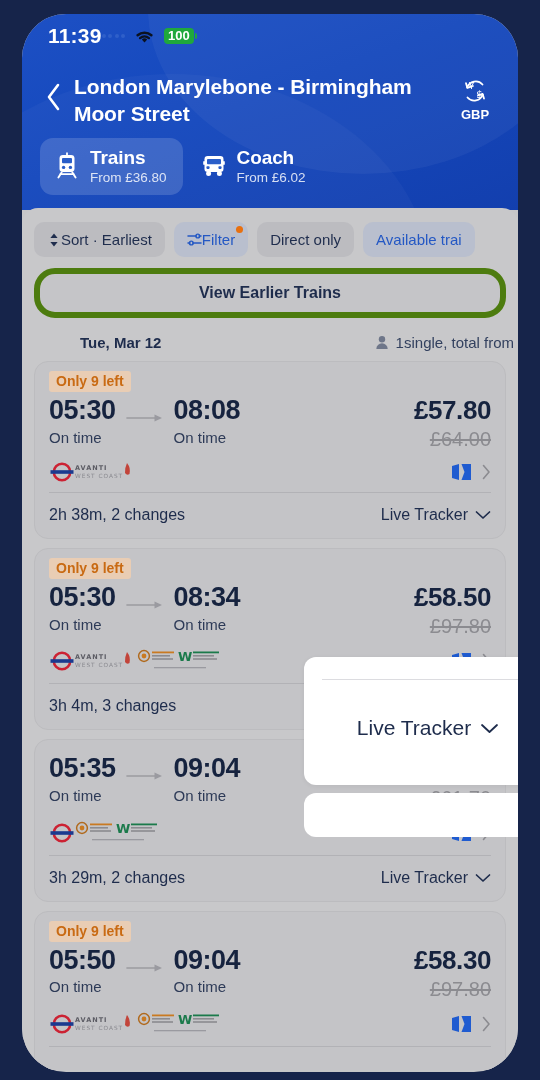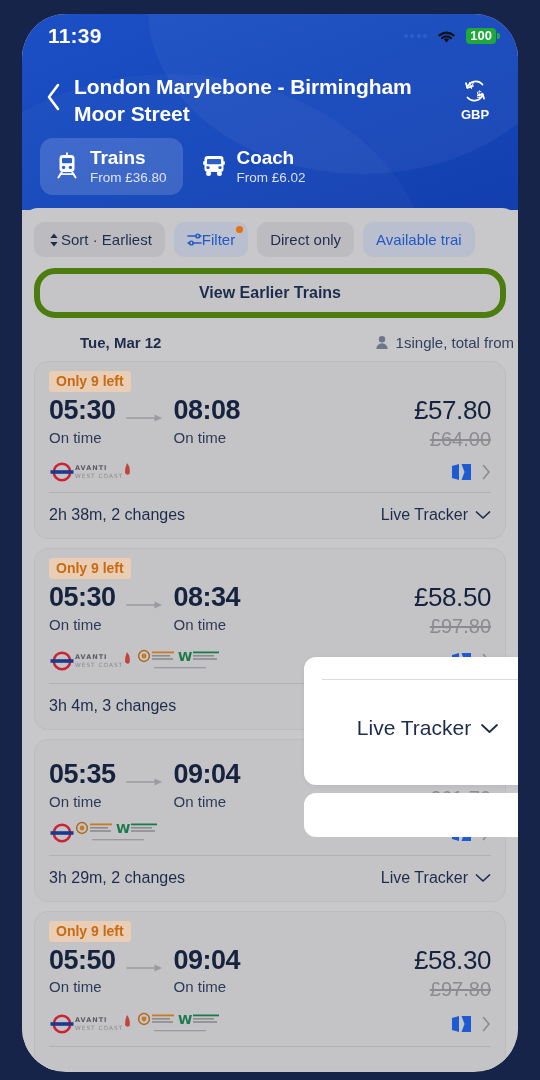--- a/index.html
+++ b/index.html
@@ -34,21 +34,21 @@
   }
   #header .sheen2 {
     position:absolute; left:-110px; top:60px; width:520px; height:420px;
     border-radius:50%;
     background:rgba(255,255,255,.03);
   }
 
   
   .statusbar {
     position:relative; height:44px; display:flex; align-items:center;
-    justify-content:space-between; padding:0 22px 0 26px;gap:24px;
+    padding:0 22px 0 26px;
   }
   .st-time { color:#fff; font-size:21px; font-weight:700; letter-spacing:.2px; }
   .st-right { display:flex; align-items:center; gap:9px; }
   .sig-dots { display:flex; gap:2.5px; align-items:flex-end; }
   .sig-dots i { width:4px; height:4px; border-radius:50%; background:#2f5fc9; display:block; }
   .batt {
     background:#1fa83c; color:#fff; font-size:13px; font-weight:700;
     border-radius:4px; padding:1px 4px 2px; line-height:1;
     position:relative;
   }
@@ -141,21 +141,21 @@
     font-size:14px; font-weight:700; border-radius:3px;
     padding:2px 7px 3px; margin-bottom:3px;
   }
   .trow { display:flex; align-items:flex-start; }
   .times { display:flex; align-items:flex-start; flex:1; }
   .tblock { display:flex; flex-direction:column; }
   .tm { font-size:27px; font-weight:700; color:#16233f; letter-spacing:-.5px; line-height:1.18; }
   .tstat { font-size:15px; color:#2d3a57; margin-top:2px; }
   .arrow { width:58px; display:flex; justify-content:center; padding-top:18px; }
   .pblock { display:flex; flex-direction:column; align-items:flex-end; }
-  .price { font-size:26px; font-weight:400; color:#16233f; letter-spacing:-.4px; line-height:1.2; }
+  .price { font-size:26px; font-weight:700; color:#16233f; letter-spacing:-.4px; line-height:1.2; }
   .oldprice { font-size:20px; color:#8b8b90; text-decoration:line-through; margin-top:2px; }
 
   .logos-row {
     display:flex; align-items:center; justify-content:space-between;
     padding:10px 0 9px; min-height:38px;
   }
   .logos { display:flex; align-items:center; }
   .rowright { display:flex; align-items:center; gap:8px; }
 
   .divider { height:1px; background:#b2b2b6; }
@@ -476,21 +476,21 @@
             <span>
               <svg class="svgicon" width="16" height="10" viewBox="0 0 16 10">
                 <path d="M1.5 2 L8 8 L14.5 2" stroke="#1e2c4c" stroke-width="1.7" fill="none" stroke-linecap="round" stroke-linejoin="round"></path>
               </svg>
             </span>
           </span>
         </div>
       </div>
 
       <div class="card">
-        <div class="trow" style="padding-top:4px;align-items:flex-end;">
+        <div class="trow" style="padding-top:4px;">
           <div class="times">
             <div class="tblock">
               <span class="tm">05:35</span>
               <span class="tstat">On time</span>
             </div>
             <div class="arrow">
               <svg class="svgicon" width="38" height="10" viewBox="0 0 38 10">
                 <path d="M1 5 H33" stroke="#9a9aa0" stroke-width="1.6" stroke-linecap="round"></path>
                 <path d="M28.5 1.6 L36 5 L28.5 8.4" fill="#9a9aa0"></path>
               </svg>

